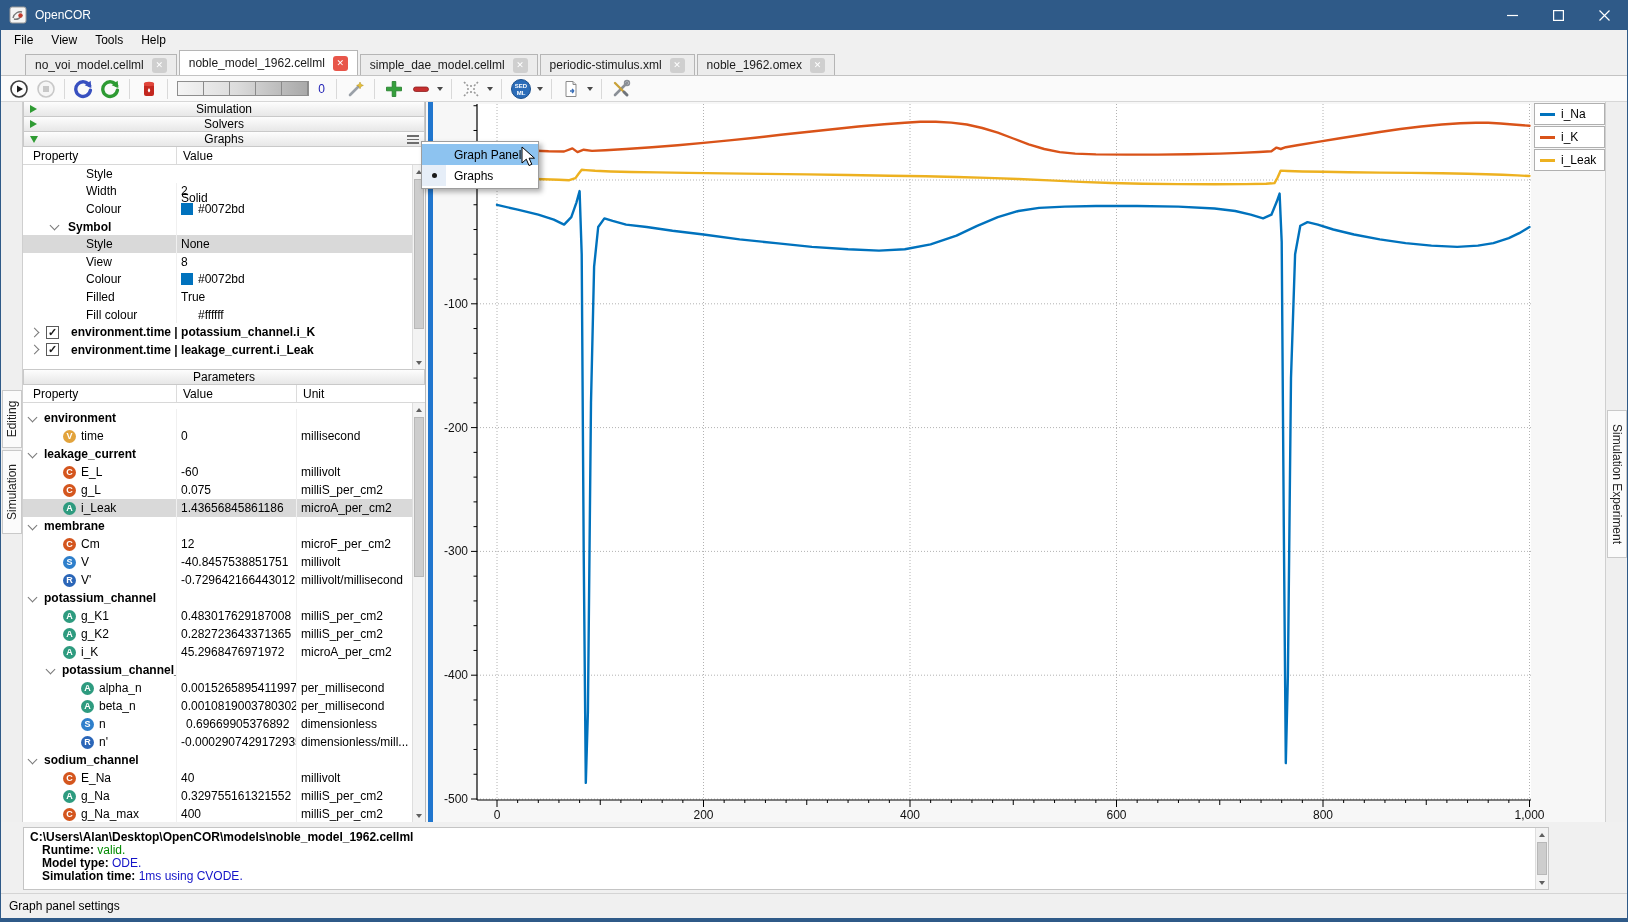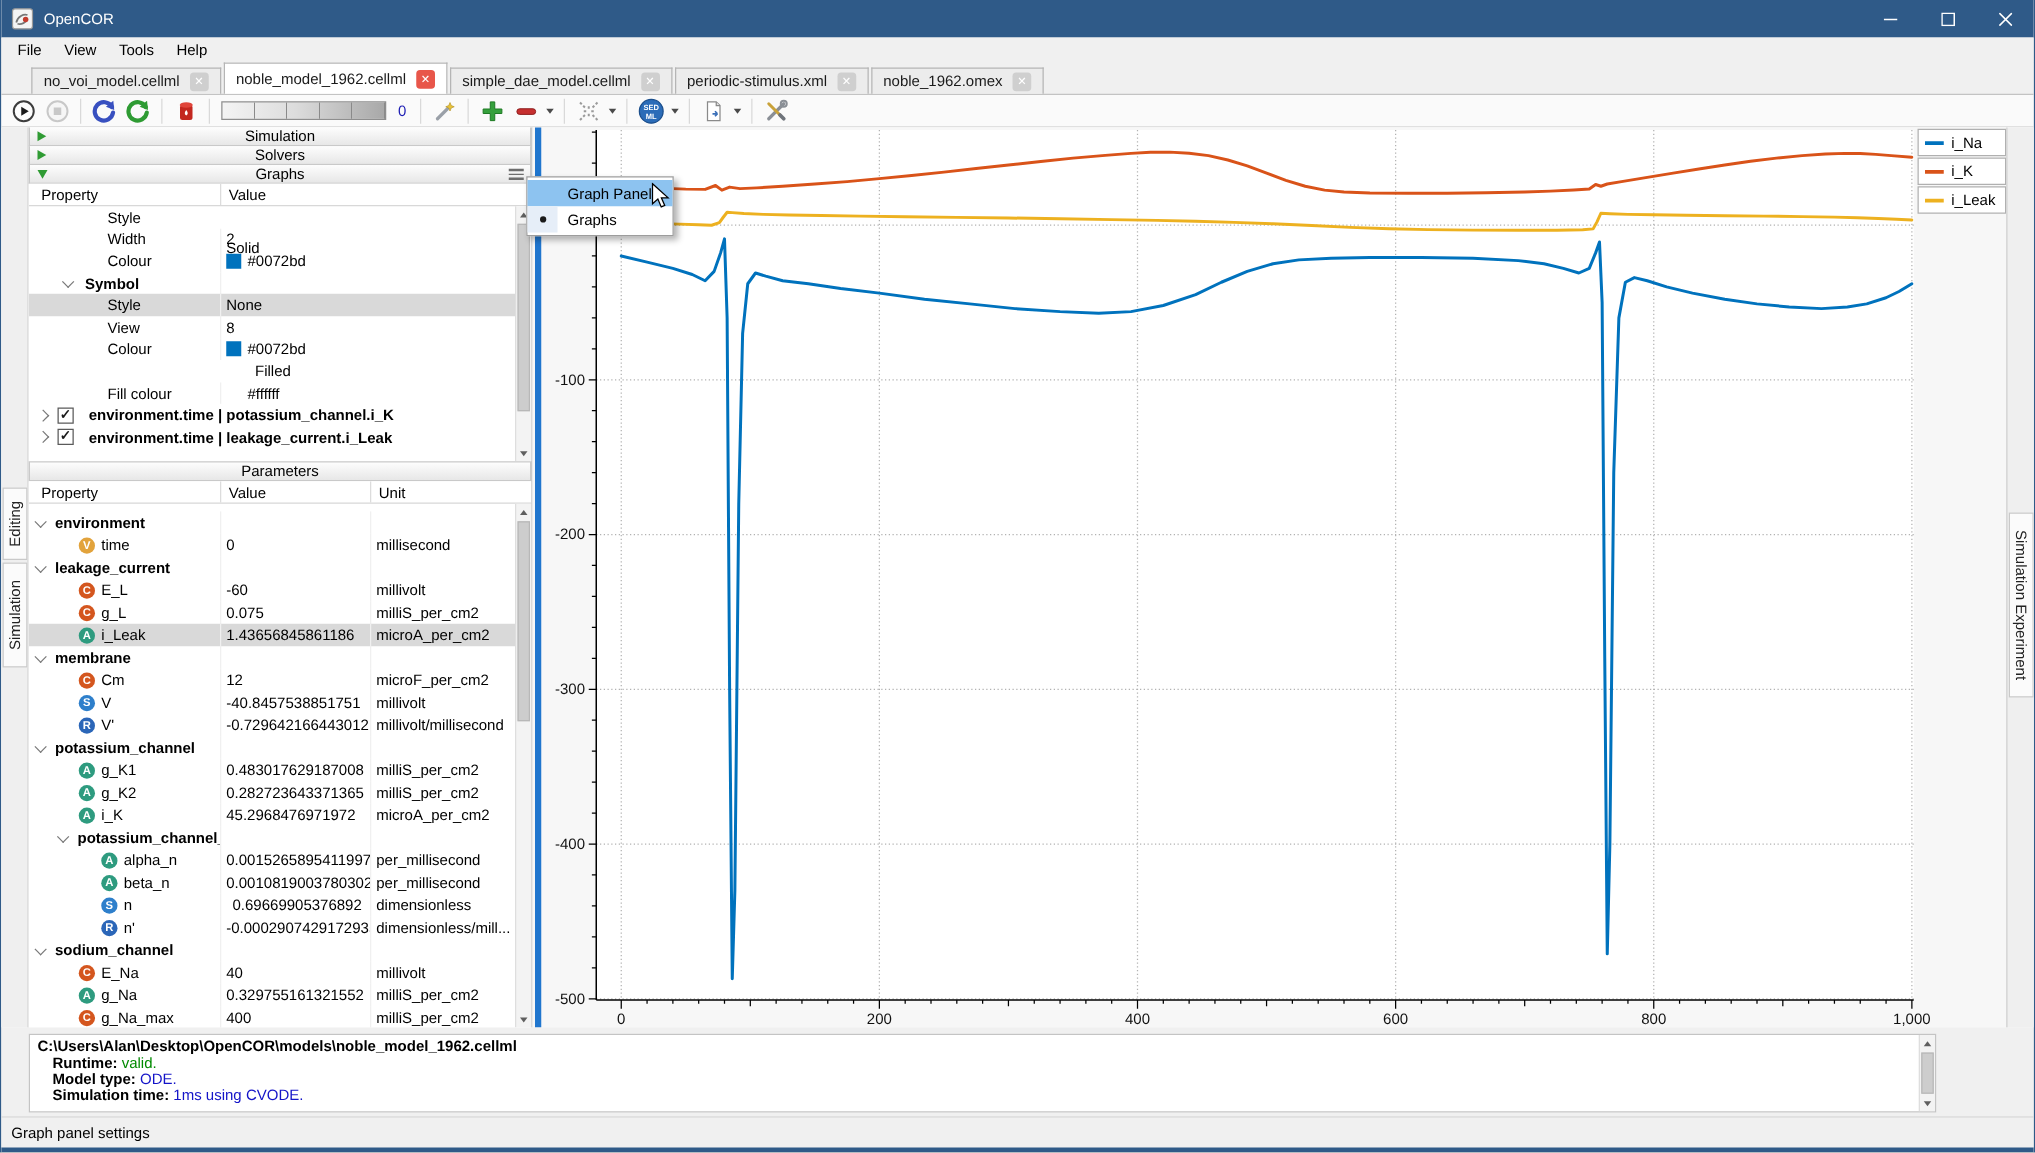--- a/index.html
+++ b/index.html
@@ -368,21 +368,21 @@
             </div>
             <div class="trow" style="height: 17.6px;">
               <div class="cell" style="width: 153px; padding-left: 63px;">
                 <span>Colour</span>
               </div>
               <div class="cell c-line" style="flex: 1 1 0%; padding-left: 4px;">
                 <span class="swatch" style="background: rgb(0, 114, 189);"></span>
                 <span>#0072bd</span>
               </div>
             </div>
-            <div class="trow" style="height: 17.6px; flex-direction: column;">
+            <div class="trow" style="height: 17.6px;">
               <div class="cell" style="width: 153px; padding-left: 63px;">
                 <span>Filled</span>
               </div>
               <div class="cell c-line" style="flex: 1 1 0%; padding-left: 4px;">
                 <span>True</span>
               </div>
             </div>
             <div class="trow" style="height: 17.6px;">
               <div class="cell" style="width: 153px; padding-left: 63px; align-items: center;">
                 <span>Fill colour</span>

